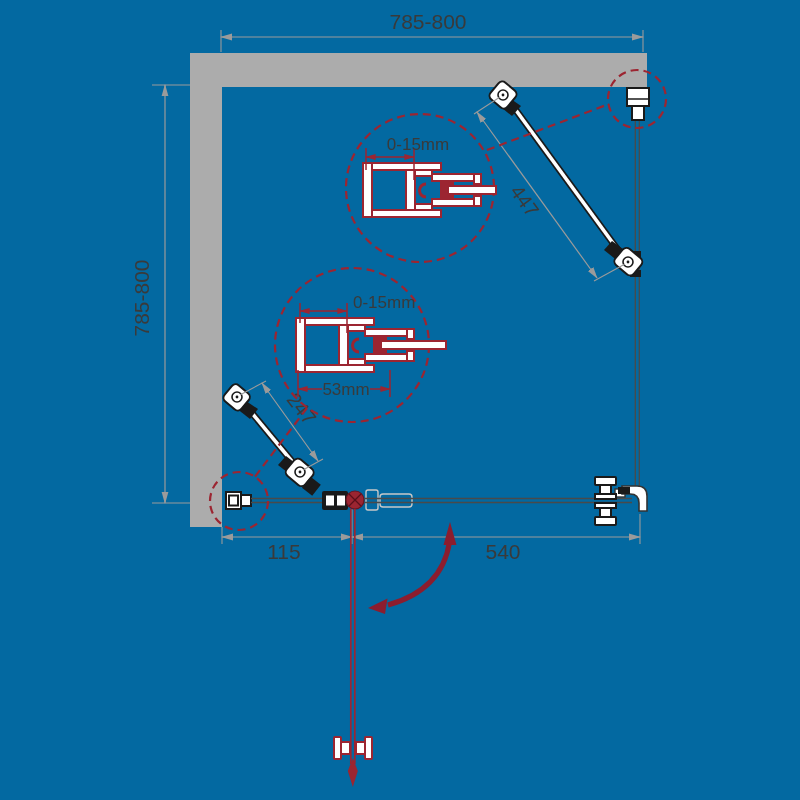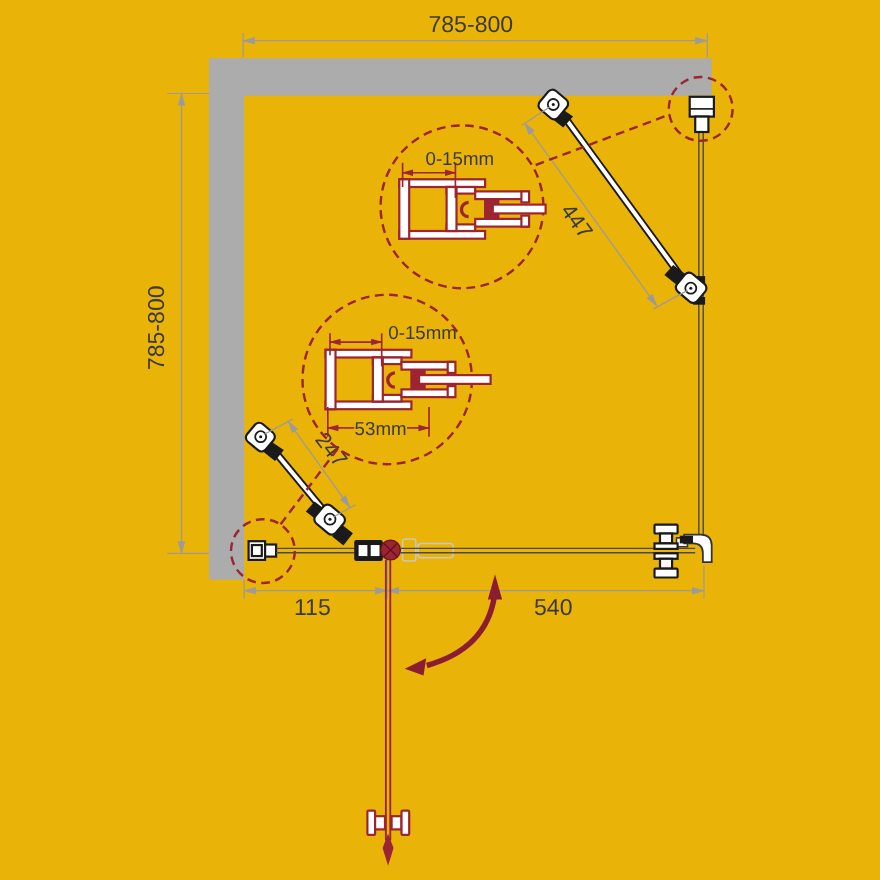--- a/index.html
+++ b/index.html
@@ -1,17 +1,17 @@
 <!DOCTYPE html>
 <html style="--wall: #ACACAC; --profile-red: #9C2531; --arrow-red: #8C1D2E; --dim-line: #9B9B9B; --text: #3A3A3A; --hardware: #1A1A1A;"><head>
 <meta charset="utf-8">
 <style>
   html,body{margin:0;padding:0;background:#ffffff;}
   .stage{
-    position:relative;width:800px;height:800px;background:#eab308;overflow:hidden;
+    position:relative;width:800px;height:800px;background:#0369a1;overflow:hidden;
     font-family:"Liberation Sans", sans-serif;
   }
   svg{position:absolute;left:0;top:0;}
   .dim-text{fill:var(--text,#3A3A3A);font-size:21px;font-family:"Liberation Sans",sans-serif;}
   .dim-text-sm{fill:var(--text,#3A3A3A);font-size:17px;font-family:"Liberation Sans",sans-serif;}
   .strut-text{fill:var(--text,#3A3A3A);font-size:20px;font-family:"Liberation Sans",sans-serif;}
   .dimline{stroke:var(--dim-line,#9B9B9B);stroke-width:1.2;fill:none;}
   .extline{stroke:var(--dim-line,#9B9B9B);stroke-width:1.1;fill:none;}
   .glass{stroke:#4A4A4A;stroke-width:1.3;fill:none;}
   .hw{stroke:var(--hardware,#1A1A1A);stroke-width:2;fill:#ffffff;}

